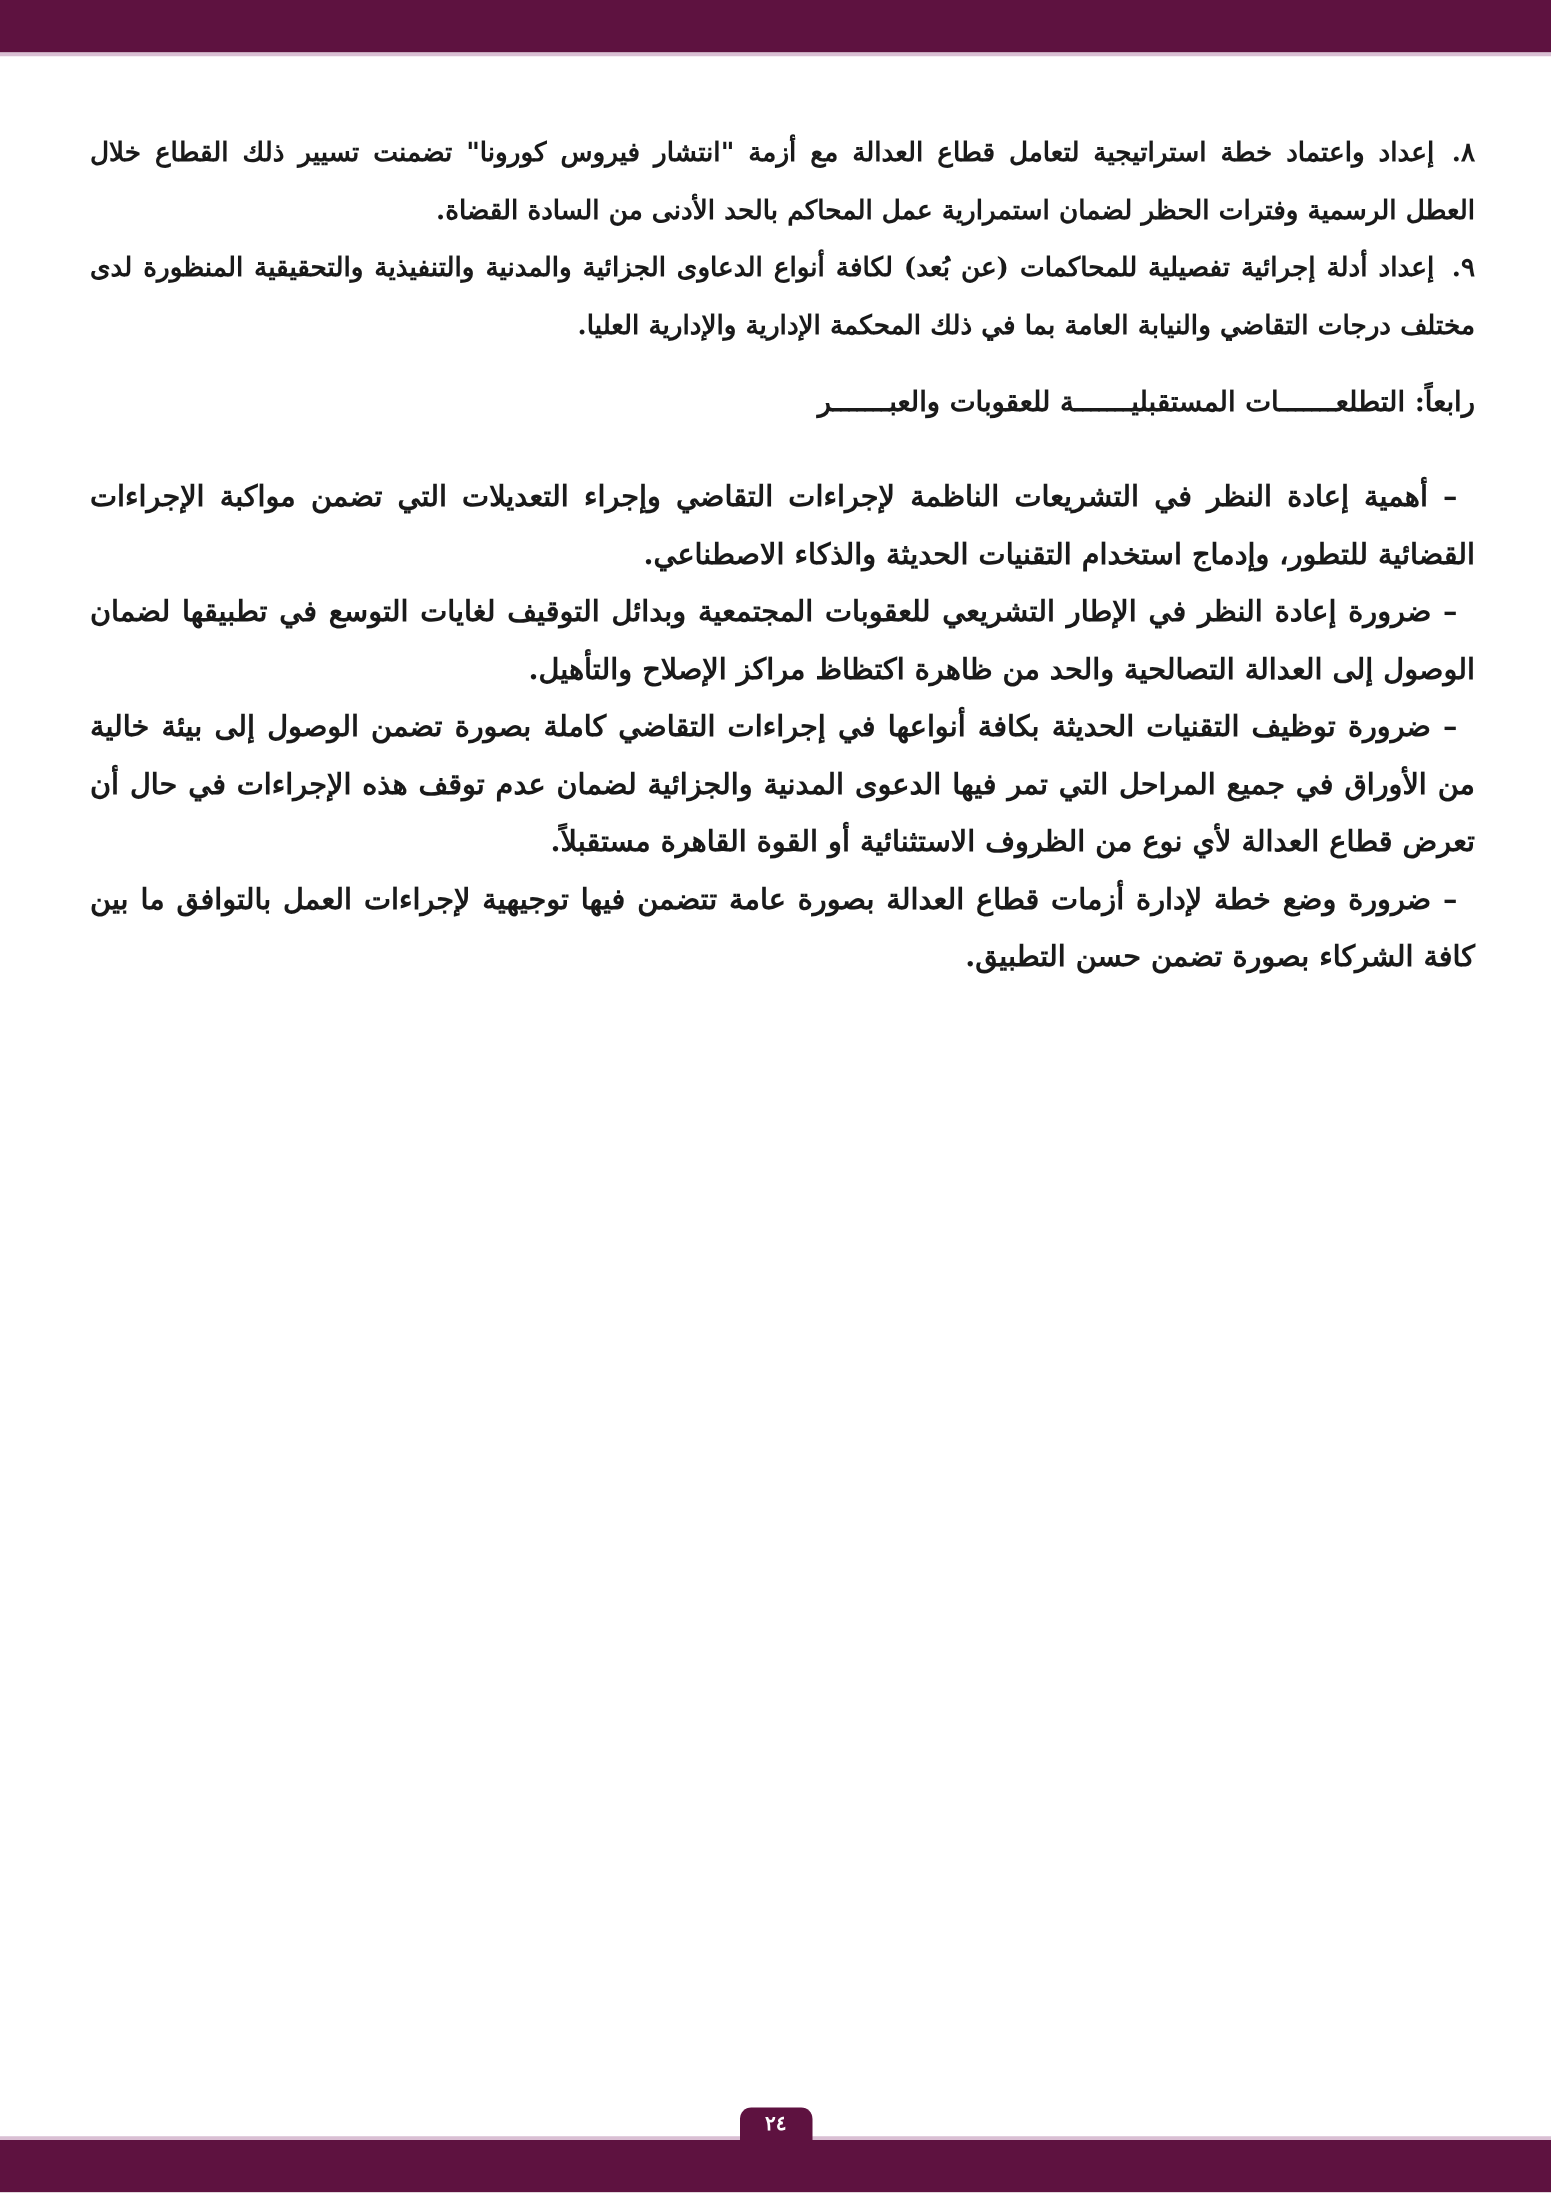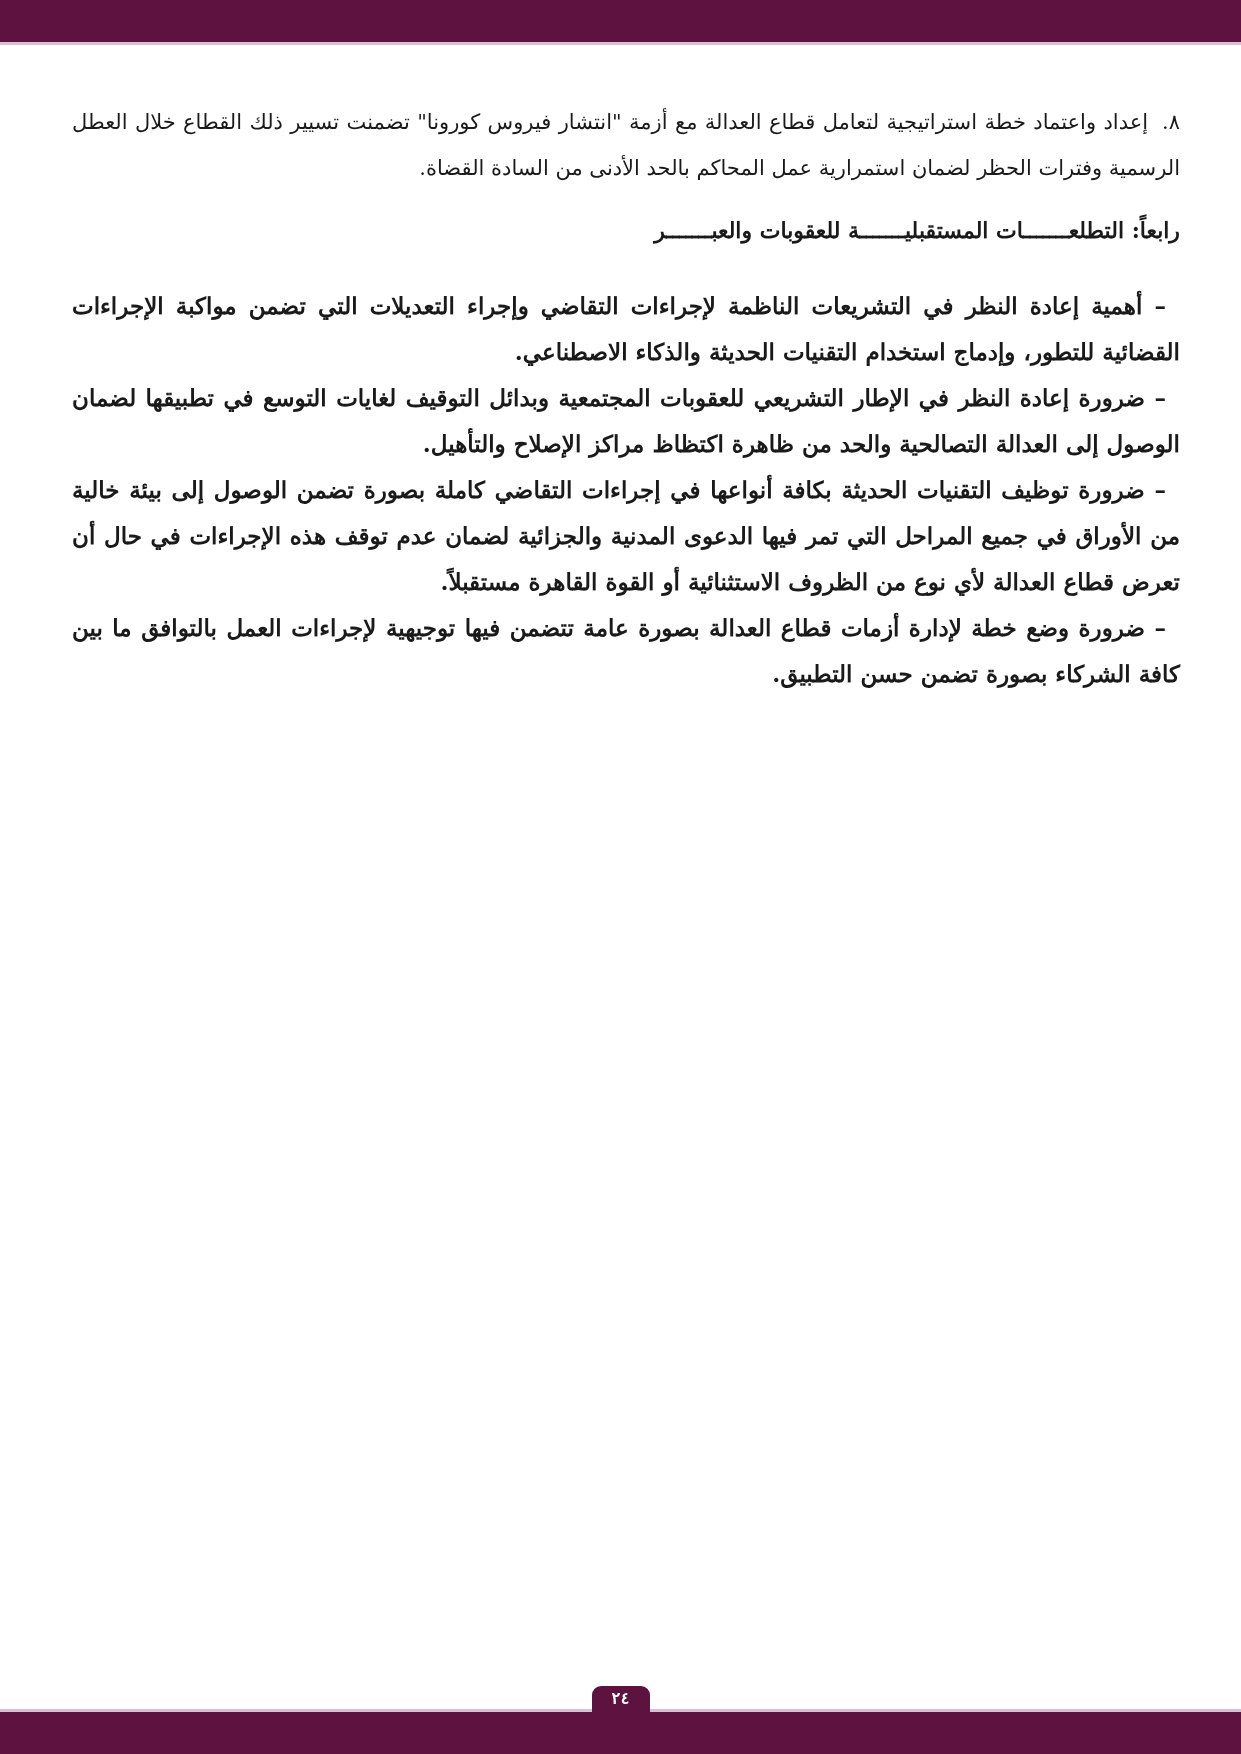--- a/index.html
+++ b/index.html
@@ -29,21 +29,21 @@
   }
   .content{
     position:absolute;
     top:45px;left:0;right:0;
     padding:54px 61px 0 72px;
     box-sizing:border-box;
   }
   .num-item{
     margin:0;
     font-size:21px;
-    font-weight:400;
+    font-weight:700;
     line-height:46px;
     text-align:justify;
     text-justify:inter-word;
   }
   .num-item .num{
     margin-left:14px;
     white-space:nowrap;
   }
   .section-heading{
     margin:16px 0 30px 0;
@@ -76,36 +76,37 @@
     width:58px;height:26px;
     background:var(--bar);
     border-radius:9px 9px 0 0;
     z-index:2;
     display:flex;align-items:center;justify-content:center;
   }
   .page-number-tab span{
     color:var(--pagenum);
     font-size:16px;
     font-weight:700;
-    font-family:Liberation Mono, monospace;
+    font-family:Liberation Sans, sans-serif;
     letter-spacing:3px;
   }
 </style>
 </head>
 <body>
 
 <div class="page">
 
   <div class="top-bar"></div>
   <div class="top-accent"></div>
 
   <div class="content">
 
     <section>
       <p class="num-item"><span class="num">٨.</span><span>إعداد واعتماد خطة استراتيجية لتعامل قطاع العدالة مع أزمة "انتشار فيروس كورونا" تضمنت تسيير ذلك القطاع خلال العطل الرسمية وفترات الحظر لضمان استمرارية عمل المحاكم بالحد الأدنى من السادة القضاة.</span></p>
+      <p class="num-item"><span class="num">٩.</span><span>إعداد أدلة إجرائية تفصيلية للمحاكمات (عن بُعد) لكافة أنواع الدعاوى الجزائية والمدنية والتنفيذية والتحقيقية المنظورة لدى مختلف درجات التقاضي والنيابة العامة بما في ذلك المحكمة الإدارية والإدارية العليا.</span></p>
     </section>
 
     <h2 class="section-heading">رابعاً: التطلعـــــــات المستقبليـــــــة للعقوبات والعبـــــــر</h2>
 
     <section>
       <p class="bullet">– أهمية إعادة النظر في التشريعات الناظمة لإجراءات التقاضي وإجراء التعديلات التي تضمن مواكبة الإجراءات القضائية للتطور، وإدماج استخدام التقنيات الحديثة والذكاء الاصطناعي.</p>
       <p class="bullet">– ضرورة إعادة النظر في الإطار التشريعي للعقوبات المجتمعية وبدائل التوقيف لغايات التوسع في تطبيقها لضمان الوصول إلى العدالة التصالحية والحد من ظاهرة اكتظاظ مراكز الإصلاح والتأهيل.</p>
       <p class="bullet">– ضرورة توظيف التقنيات الحديثة بكافة أنواعها في إجراءات التقاضي كاملة بصورة تضمن الوصول إلى بيئة خالية من الأوراق في جميع المراحل التي تمر فيها الدعوى المدنية والجزائية لضمان عدم توقف هذه الإجراءات في حال أن تعرض قطاع العدالة لأي نوع من الظروف الاستثنائية أو القوة القاهرة مستقبلاً.</p>
       <p class="bullet">– ضرورة وضع خطة لإدارة أزمات قطاع العدالة بصورة عامة تتضمن فيها توجيهية لإجراءات العمل بالتوافق ما بين كافة الشركاء بصورة تضمن حسن التطبيق.</p>
     </section>

